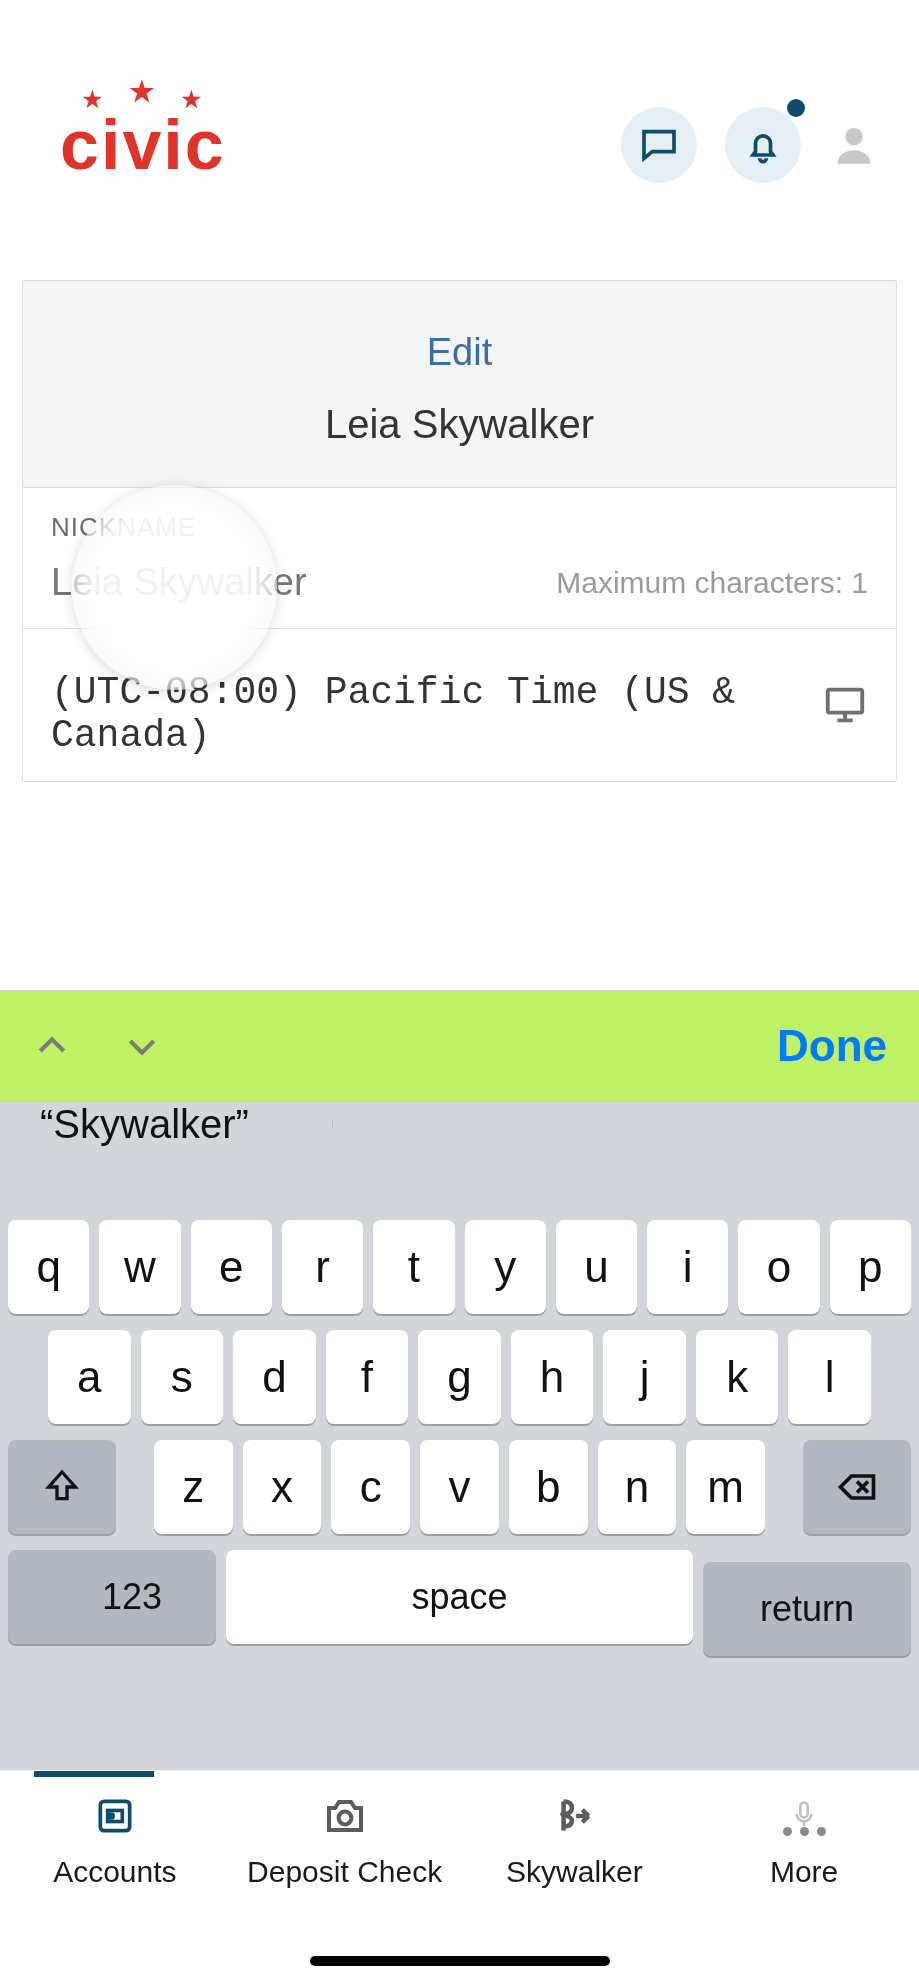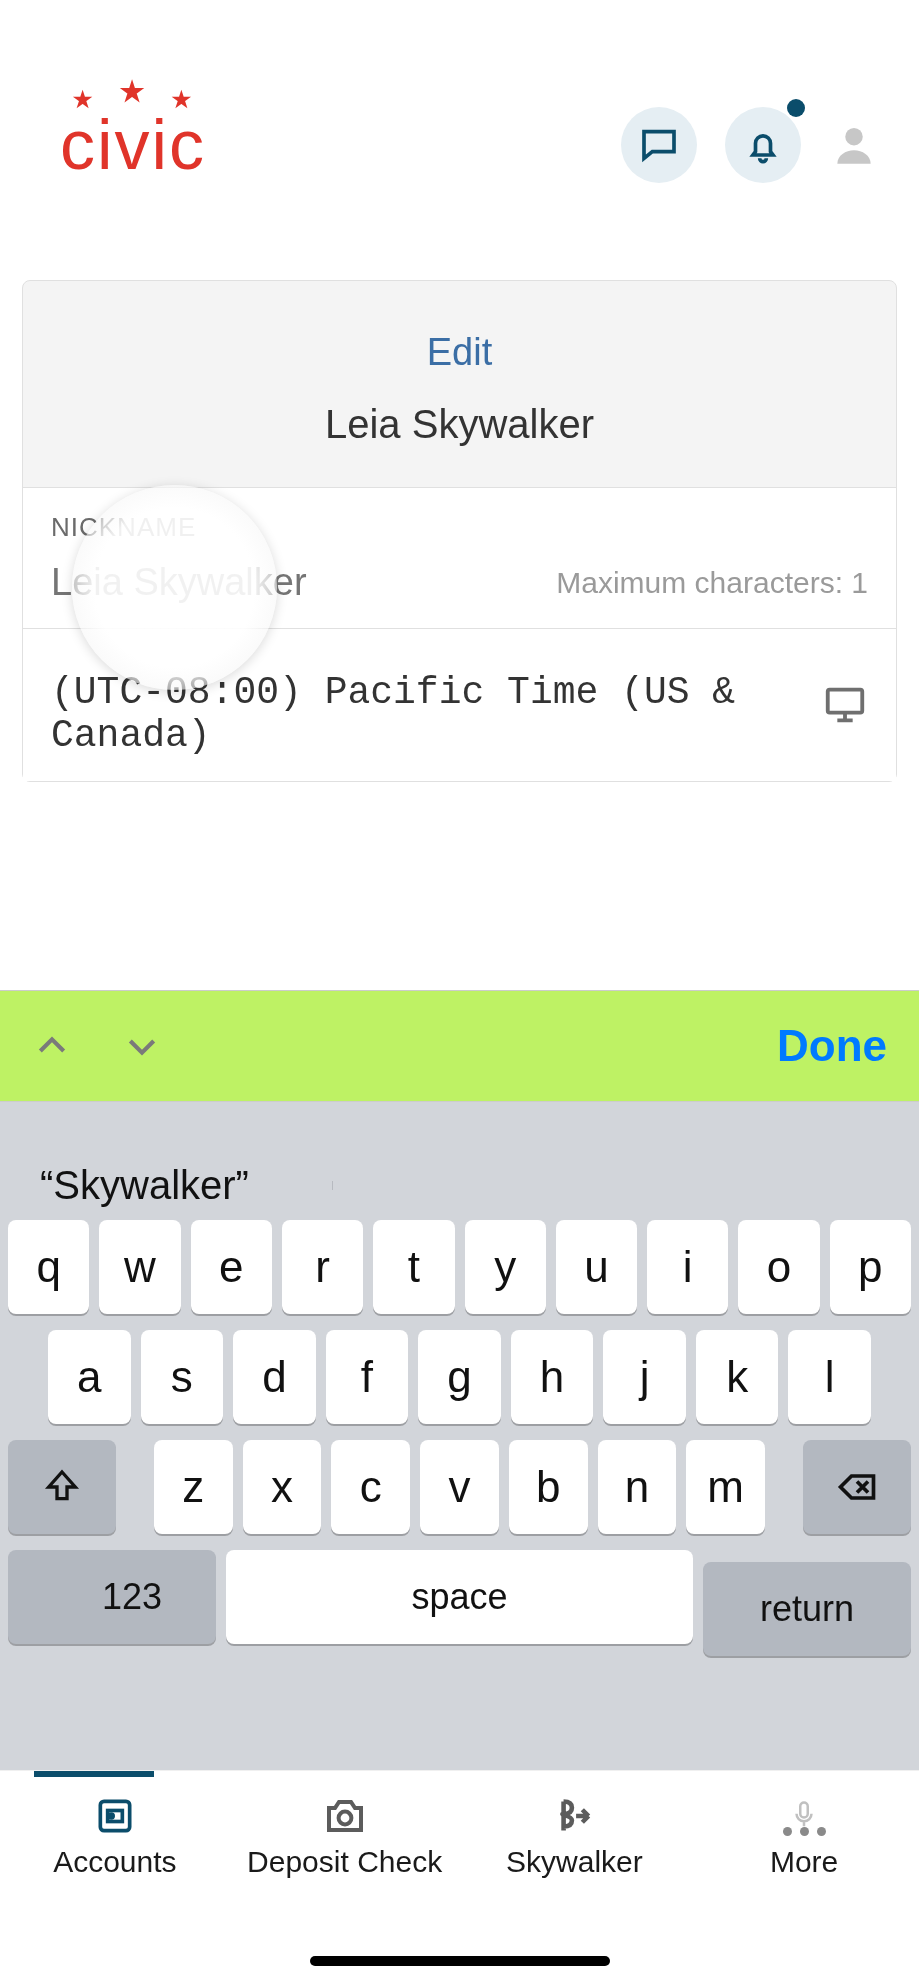--- a/index.html
+++ b/index.html
@@ -5,29 +5,29 @@
   * { box-sizing: border-box; margin:0; padding:0; }
   html, body { width: 919px; height: 1980px; background:#fff; font-family: -apple-system, Helvetica, Arial, sans-serif; overflow:hidden; position:relative;}
   
   
   .header { display:flex; align-items:center; justify-content:space-between; padding: 40px 40px 30px 60px; height:280px;}
   .logo { color:#E0342A; font-size:70px; font-weight:700; letter-spacing:2px; position:relative;}
   .logo-stars { position:absolute; top:-30px; left:0; right:0; display:flex; justify-content:center; gap:25px;}
   .logo-stars span:nth-child(1){ font-size:22px; transform: translateY(12px);}
   .logo-stars span:nth-child(2){ font-size:28px;}
   .logo-stars span:nth-child(3){ font-size:22px; transform: translateY(12px);}
-  .logo-text { font-weight:400;}
+  .logo-text { font-weight:700;}
   .header-icons { display:flex; align-items:center; gap:28px;}
   .icon-circle { width:76px; height:76px; border-radius:50%; background:#e5eef3; display:flex; align-items:center; justify-content:center; position:relative;}
   .notif-dot { position:absolute; top:-8px; right:-4px; width:18px; height:18px; background:#0b4d6b; border-radius:50%;}
   svg { display:block;}
   .profile-icon { color:#c7c7c7;}
   
   
-  .content { margin: 0 22px; border:1px solid #e0e0e0; border-radius:8px; background:#f4f4f4;}
+  .content { margin: 0 22px; border:1px solid #e0e0e0; border-radius:2px; background:#f4f4f4;}
   .edit-block { text-align:center; padding: 50px 20px 40px;}
   .edit-link { color:#3b6ea5; font-size:38px;}
   .edit-name { color:#333; font-size:40px; margin-top:28px;}
   .field-row { background:#fff; border-top:1px solid #e0e0e0; padding:24px 28px; position:relative;}
   .field-label { color:#6b6b6b; font-size:26px; letter-spacing:1px;}
   .field-input-row { display:flex; justify-content:space-between; align-items:center; margin-top:18px;}
   .field-input { color:#9a9a9a; font-size:38px; border:none; background:transparent; outline:none; width:60%;}
   .field-hint { color:#9a9a9a; font-size:30px;}
   .field-value { color:#333; font-size:38px; margin-top:18px;}
   .tz-row { display:flex; justify-content:space-between; align-items:center;font-family:Liberation Mono, monospace;}
@@ -35,42 +35,42 @@
   
   
   .touch-circle { position:absolute; width:205px; height:205px; border-radius:50%; background:radial-gradient(circle, rgba(255,255,255,0.9) 55%, rgba(0,0,0,0.05)); box-shadow: 0 2px 12px rgba(0,0,0,0.15); left:72px; top:485px; pointer-events:none;}
   
   
   .kbd-accessory { position:absolute; left:0; right:0; top:990px; height:112px; background:#bef264; border-top:1px solid #ccc; border-bottom:1px solid #ccc; display:flex; align-items:center; justify-content:space-between; padding:0 32px;}
   .acc-arrows { display:flex; gap:50px; color:#7a7a7a;}
   .done-btn { color:#007aff; font-size:44px; font-weight:600;}
   
   
-  .suggest-bar { position:absolute; top:1102px; left:0; right:0; height:106px; background:#d2d5da; display:flex; align-items:flex-end;}
+  .suggest-bar { position:absolute; top:1102px; left:0; right:0; height:106px; background:#d2d5da; display:flex; align-items:flex-start;}
   .suggest-cell { flex:1; display:flex; align-items:center; justify-content:center; font-size:40px; color:#111; position:relative;}
   .suggest-cell:first-child { justify-content:flex-start; padding-left:40px;}
   .suggest-cell.sep::after{ content:""; position:absolute; right:0; top:18px; bottom:18px; width:1px; background:#b7bac0;}
   
   
   .keyboard { position:absolute; top:1208px; left:0; right:0; bottom:210px; background:#d2d5da; padding:12px 8px;}
   .krow { display:flex; gap:10px; margin-bottom:16px; justify-content:center;}
   .key { background:#fff; border-radius:8px; box-shadow: 0 2px 0 rgba(0,0,0,0.25); height:94px; flex:1; display:flex; align-items:center; justify-content:center; font-size:44px; color:#111;}
   .krow-2 { padding: 0 40px;}
   .key-shift, .key-backspace { background:#b3b8c0; flex:0 0 108px;}
   .key-func { background:#b3b8c0; font-size:36px;}
   .key-123 { flex:0 0 208px;padding-left:40px;}
   .key-space { flex:1; font-size:36px;}
   .key-return { flex:0 0 208px; font-size:36px;margin-top:12px;}
   .krow-3 { padding:0;}
   .krow-3 .spacer { flex:0 0 18px;}
   
   
   .tabbar { position:absolute; left:0; right:0; bottom:0; height:210px; background:#fff; display:flex; padding-top:18px; border-top:1px solid #f0f0f0;}
   .tabbar::before { content:""; position:absolute; left:34px; top:0; width:120px; height:6px; background:#0b4d6b;}
-  .tab { flex:1; display:flex; flex-direction:column; align-items:center; gap:2px; font-size:30px; color:#1a1a1a; font-weight:500; overflow:hidden; white-space:nowrap;}
+  .tab { flex:1; display:flex; flex-direction:column; align-items:center; gap:12px; font-size:30px; color:#1a1a1a; font-weight:500; overflow:hidden; white-space:nowrap;}
   .tab .ticon { height:54px; display:flex; align-items:center; justify-content:center; color:#5c5c5c;}
   .tab.active .ticon { color:#0b4d6b;}
   .home-indicator { position:absolute; bottom:14px; left:50%; transform:translateX(-50%); width:300px; height:10px; background:#000; border-radius:6px;}
   
   .mic-dots { display:flex; flex-direction:column; align-items:center;}
   .dots3 { display:flex; gap:8px; margin-top:-6px;}
   .dots3 span{ width:9px;height:9px;border-radius:50%; background:#8a8a8a;}
 </style>
 </head>
 <body>

